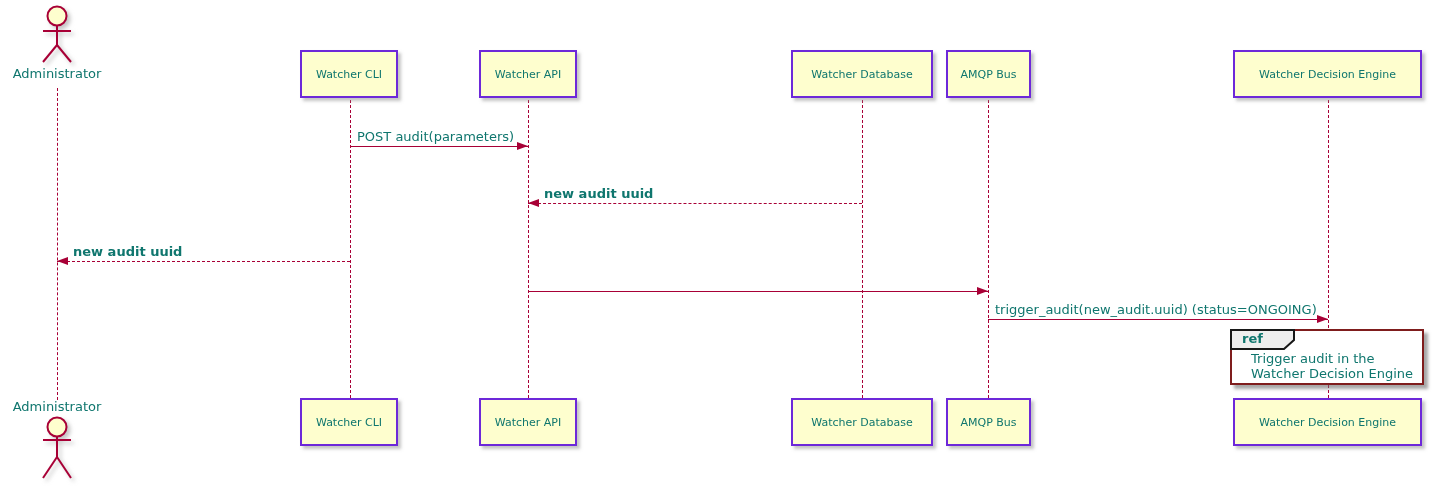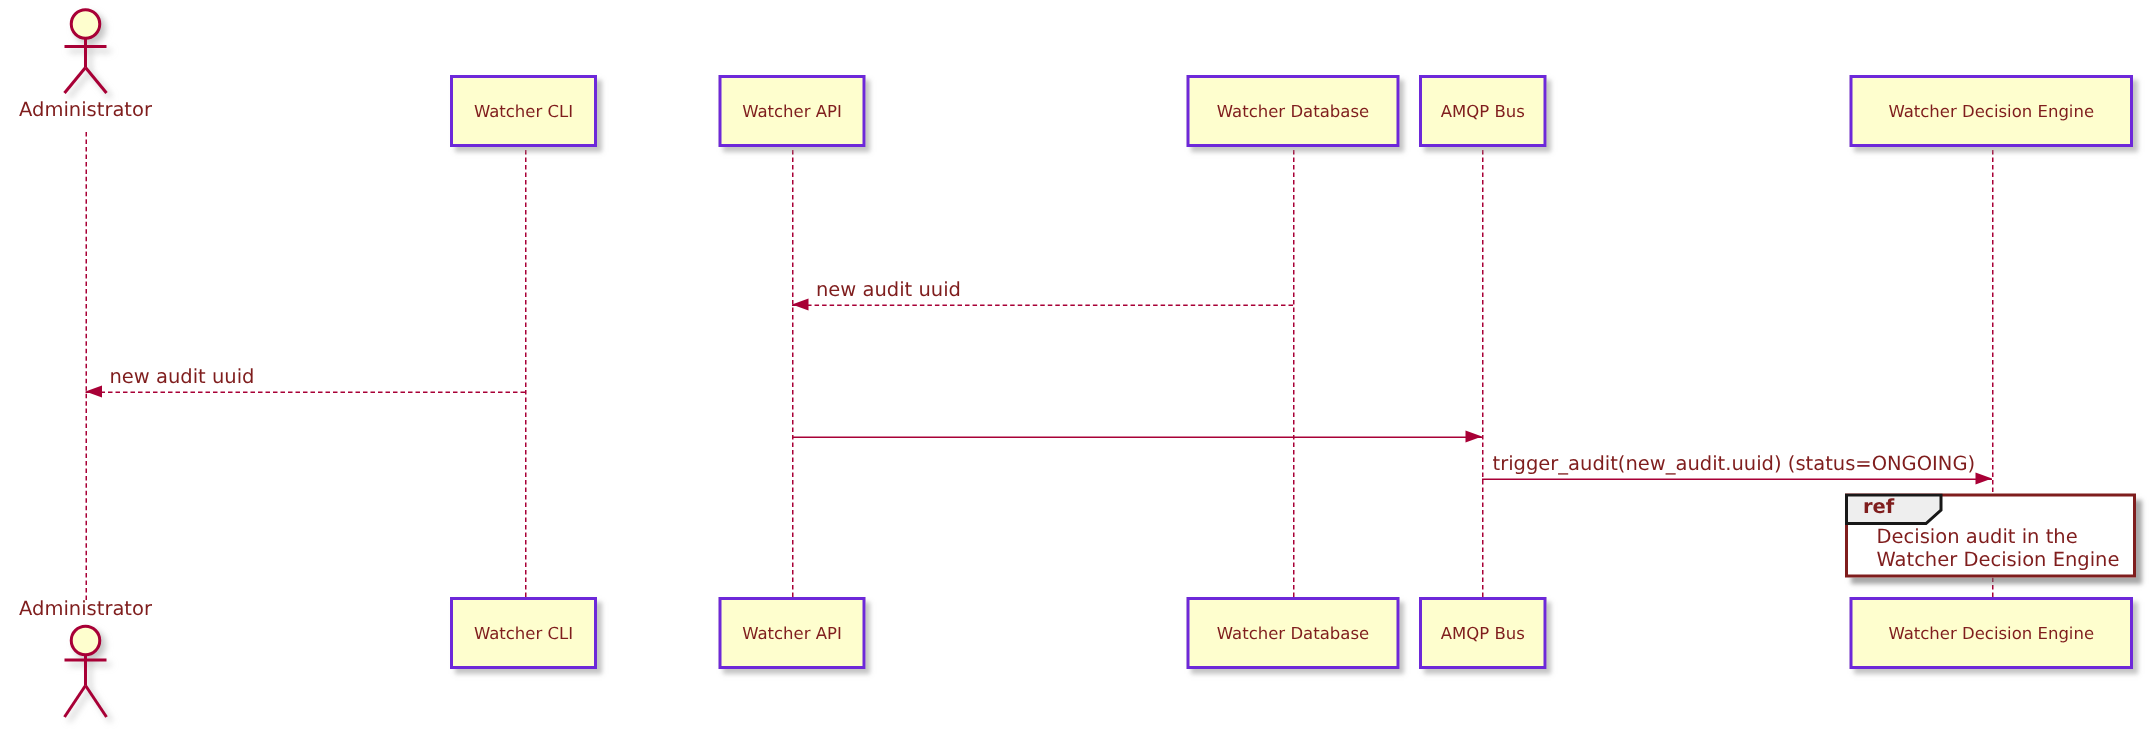--- a/index.html
+++ b/index.html
@@ -1,33 +1,33 @@
 <!DOCTYPE html>
 <html><head>
 <meta charset="utf-8">
 <style>
   html,body{margin:0;padding:0;background:#ffffff;}
   .canvas{
     position:relative;width:1434px;height:486px;background:#ffffff;
-    font-family:"DejaVu Sans", sans-serif;color:#7f1d1d;overflow:hidden;
+    font-family:"DejaVu Sans", sans-serif;color:#0f766e;overflow:hidden;
   }
   
   .pbox{
     position:absolute;height:48px;background:#FEFECE;border:2px solid #6d28d9;
     box-sizing:border-box;display:flex;align-items:center;justify-content:center;
     font-size:11px;white-space:nowrap;box-shadow:3px 3px 3px rgba(150,150,150,.55);
   }
   
   .lifeline{position:absolute;width:0;border-left:1px dashed #A80036;}
   
   .msg{position:absolute;height:20px;}
   .msg .line{position:absolute;left:0;right:0;top:19px;border-top:1px solid #A80036;}
   .msg.dashed .line{border-top-style:dashed;}
   .msg .lbl{position:absolute;left:7px;bottom:3px;font-size:13px;white-space:nowrap;}
-  .msg.dir-left .lbl{left:16px;}
+  .msg.dir-left .lbl{left:16px;font-weight:bold;}
   .head{position:absolute;width:0;height:0;top:15px;}
   .head.r{right:0;border-top:4.5px solid transparent;border-bottom:4.5px solid transparent;border-left:11px solid #A80036;}
   .head.l{left:0;border-top:4.5px solid transparent;border-bottom:4.5px solid transparent;border-right:11px solid #A80036;}
   
   .actor{position:absolute;filter:drop-shadow(3px 3px 2px rgba(150,150,150,.55));}
   .actor-label{position:absolute;left:0;width:114px;text-align:center;font-size:13px;white-space:nowrap;}
   
   .refbox{
     position:absolute;left:1230px;top:329px;width:194px;height:56px;background:#ffffff;
     border:2px solid #7f1d1d;box-sizing:border-box;box-shadow:4px 4px 3px rgba(110,110,110,.6);
@@ -57,20 +57,25 @@
   </svg>
   <div class="actor-label" style="top:66px;">Administrator</div>
 
   <div class="pbox" style="left:300px;top:50px;width:98px;">Watcher CLI</div>
   <div class="pbox" style="left:479px;top:50px;width:98px;">Watcher API</div>
   <div class="pbox" style="left:791px;top:50px;width:142px;">Watcher Database</div>
   <div class="pbox" style="left:946px;top:50px;width:85px;">AMQP Bus</div>
   <div class="pbox" style="left:1233px;top:50px;width:189px;">Watcher Decision Engine</div>
 
 
+  <div class="msg solid dir-right" style="left:350px;top:127px;width:178px;">
+    <span class="lbl">POST audit(parameters)</span>
+    <div class="line"></div>
+    <div class="head r"></div>
+  </div>
 
 
   <div class="msg dashed dir-left" style="left:528px;top:184px;width:334px;">
     <span class="lbl">new audit uuid</span>
     <div class="line"></div>
     <div class="head l"></div>
   </div>
 
 
   <div class="msg dashed dir-left" style="left:57px;top:242px;width:293px;">
@@ -89,21 +94,21 @@
     <div class="line"></div>
     <div class="head r"></div>
   </div>
 
   <div class="refbox">
     <svg class="reftab" viewBox="0 0 66 21">
       <polygon points="1,1 64,1 64,11 54,20 1,20" fill="#EEEEEE" stroke="#181818" stroke-width="2"></polygon>
     </svg>
     <span class="reftab-label">ref</span>
     <div class="refcontent">
-      <div>Decision audit in the</div>
+      <div>Trigger audit in the</div>
       <div>Watcher Decision Engine</div>
     </div>
   </div>
 
   <div class="pbox" style="left:300px;top:398px;width:98px;">Watcher CLI</div>
   <div class="pbox" style="left:479px;top:398px;width:98px;">Watcher API</div>
   <div class="pbox" style="left:791px;top:398px;width:142px;">Watcher Database</div>
   <div class="pbox" style="left:946px;top:398px;width:85px;">AMQP Bus</div>
   <div class="pbox" style="left:1233px;top:398px;width:189px;">Watcher Decision Engine</div>
 

